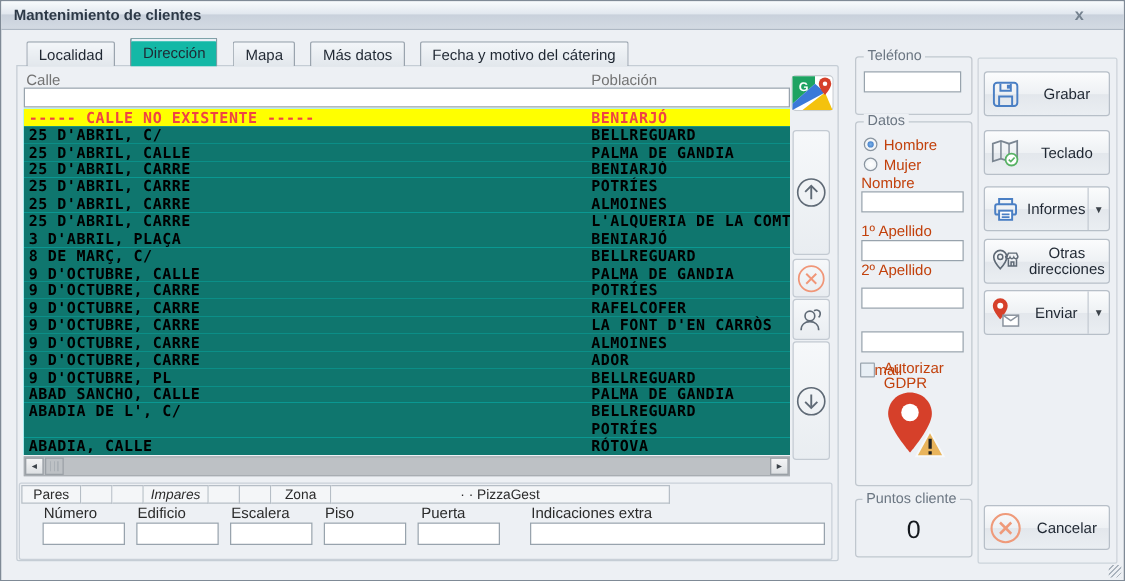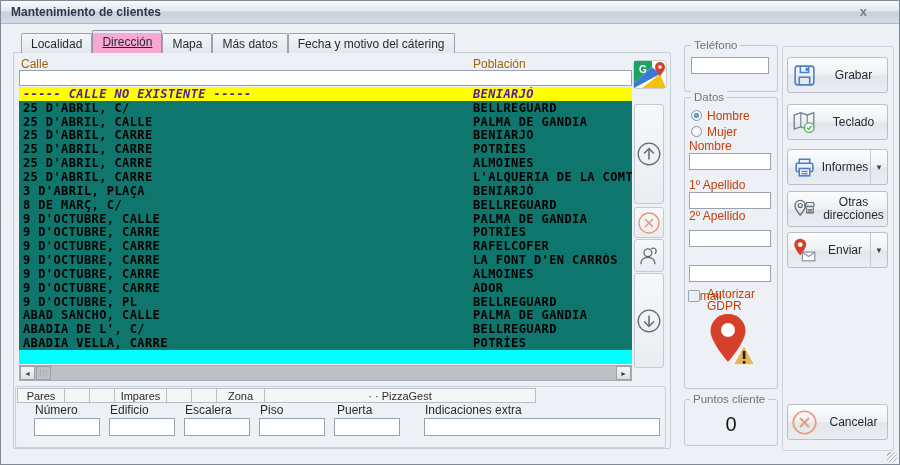--- a/index.html
+++ b/index.html
@@ -8,35 +8,35 @@
   
   .titlebar{position:absolute;left:0;top:0;width:100%;height:23px;
     background:linear-gradient(#f8fbfd, #e2e8ef 45%, #c9d1dc 50%, #d3dae3);
     border-bottom:1px solid #aeb8c4;box-sizing:border-box;}
   .title{position:absolute;left:10px;top:4px;font-size:12px;font-weight:bold;color:#2d3947;}
   .closex{position:absolute;right:32px;top:3px;font-size:13px;font-weight:bold;color:#75828f;cursor:default;}
   
   .tabstrip{position:absolute;left:20px;top:31px;display:flex;align-items:flex-end;height:21px;z-index:3;}
   .tab{height:20px;padding:0 9px;display:flex;align-items:center;font-size:12px;color:#1f2732;
     background:linear-gradient(#f3f6f9,#e2e7ec);border:1px solid #9aa4ae;border-bottom:none;
-    border-radius:2px 2px 0 0;margin-right:0px;box-sizing:border-box;}
-  .tab.active{height:23px;background:#f9a8d4;z-index:4;border-color:#8d97a2;
-    box-shadow:inset 0 2px 0 #e8eef5;text-decoration:underline;}
+    border-radius:2px 2px 0 0;margin-right:12px;box-sizing:border-box;}
+  .tab.active{height:23px;background:#14b8a6;z-index:4;border-color:#8d97a2;
+    box-shadow:inset 0 2px 0 #e8eef5;}
   .tabpage{position:absolute;left:12px;top:51px;width:658px;height:397px;border:1px solid #c5cdd5;
     border-radius:0 2px 2px 2px;box-sizing:border-box;background:#edf0f4;}
   
-  .collabel{position:absolute;font-size:12px;color:#a16207;}
+  .collabel{position:absolute;font-size:12px;color:#737373;}
   .searchbox{position:absolute;left:18px;top:69px;width:613px;height:16px;border:1px solid #98a3ad;
     background:#fff;box-sizing:border-box;font-size:12px;padding:0 3px;font-family:"DejaVu Sans Mono",monospace;}
   .listbox{position:absolute;left:18px;top:86px;width:613px;height:277px;background:#00ffff;
     overflow:hidden;border:none;}
   .lrow{position:relative;height:5%;width:100%;background:#0f766e;color:#000;
     font-family:"DejaVu Sans Mono",monospace;font-weight:bold;font-size:12px;letter-spacing:.4px;
     display:flex;align-items:center;white-space:nowrap;overflow:hidden;}
-  .lrow.hl{background:#ffff00;color:#4c1d95;font-style:italic;}
+  .lrow.hl{background:#ffff00;color:#ef4444;}
   .c-calle{position:absolute;left:4px;}
   .c-pob{position:absolute;left:454px;}
   
   .hscroll{position:absolute;left:18px;top:364px;width:613px;height:16px;background:#bdc1c5;
     border:1px solid #a8adb2;box-sizing:border-box;display:flex;align-items:stretch;}
   .sbtn{width:15px;background:linear-gradient(#f4f5f6,#dde0e3);border:1px solid #9aa0a6;
     box-sizing:border-box;display:flex;align-items:center;justify-content:center;
     font-size:7px;color:#3c434a;}
   .sthumb{width:15px;margin-left:1px;background:linear-gradient(#f4f5f6,#dfe2e5);
     border:1px solid #9aa0a6;box-sizing:border-box;
@@ -185,22 +185,25 @@
       </div>
       <div class="lrow">
         <span class="c-calle">ABAD SANCHO, CALLE</span>
         <span class="c-pob">PALMA DE GANDIA</span>
       </div>
       <div class="lrow">
         <span class="c-calle">ABADIA DE L', C/</span>
         <span class="c-pob">BELLREGUARD</span>
       </div>
       <div class="lrow">
-        <span class="c-calle">ABADIA VELLA, CARRE</span>
         <span class="c-pob">POTRÍES</span>
+      </div>
+      <div class="lrow">
+        <span class="c-calle">ABADIA, CALLE</span>
+        <span class="c-pob">RÓTOVA</span>
       </div>
     </div>
 
   <div class="hscroll">
     <div class="sbtn">◄</div>
     <div class="sthumb"></div>
     <div class="strack"></div>
     <div class="sbtn sright">►</div>
   </div>
 
@@ -243,21 +246,21 @@
       <line x1="12" y1="7" x2="12" y2="16" stroke="#5f6a76" stroke-width="1.4"></line>
       <polyline points="7.5,12.5 12,17 16.5,12.5" fill="none" stroke="#5f6a76" stroke-width="1.4"></polyline>
     </svg>
   </div>
 
   <div class="bottompanel"></div>
   <div class="zonebar">
     <div class="zcell" style="width:48px;">Pares</div>
     <div class="zcell" style="width:25px;"></div>
     <div class="zcell" style="width:25px;"></div>
-    <div class="zcell" style="width:52px;">Impares</div>
+    <div class="zcell" style="width:52px;font-style:italic;">Impares</div>
     <div class="zcell" style="width:25px;"></div>
     <div class="zcell" style="width:25px;"></div>
     <div class="zcell" style="width:48px;">Zona</div>
     <div class="zcell" style="flex:1;">· · PizzaGest</div>
   </div>
   <span class="fldlabel" style="left:34px;">Número</span>
   <span class="fldlabel" style="left:109px;">Edificio</span>
   <span class="fldlabel" style="left:184px;">Escalera</span>
   <span class="fldlabel" style="left:259px;">Piso</span>
   <span class="fldlabel" style="left:336px;">Puerta</span>

